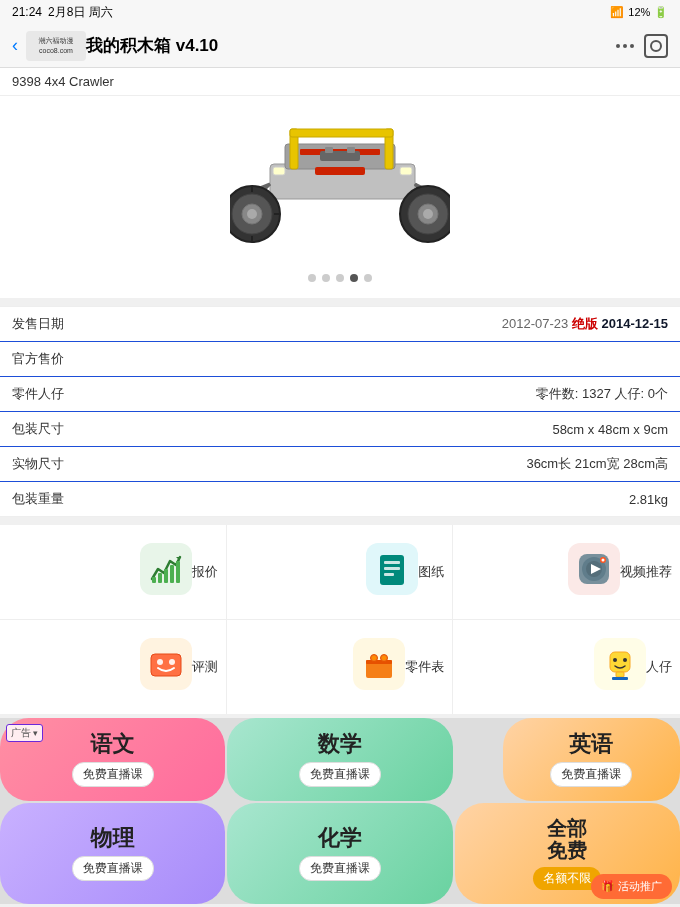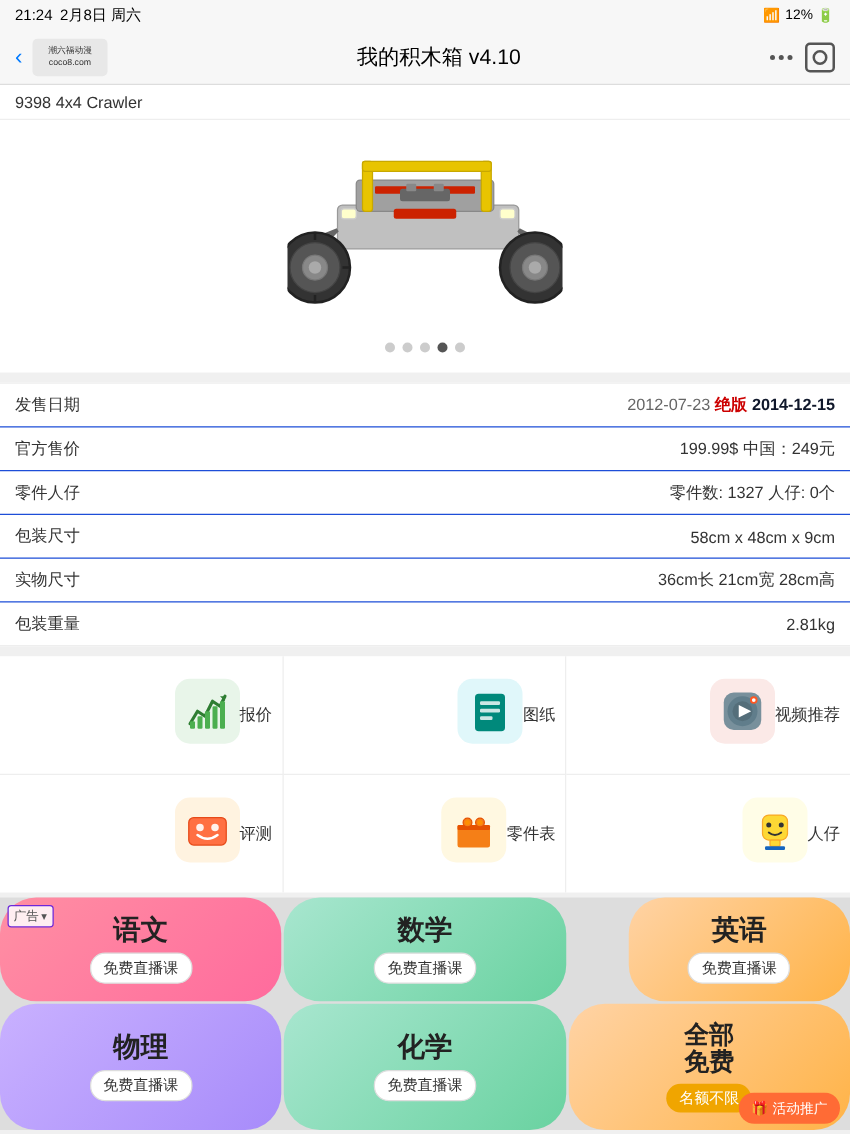--- a/index.html
+++ b/index.html
@@ -42,21 +42,21 @@
       border-radius: 4px;
       display: flex;
       align-items: center;
       justify-content: center;
       font-size: 8px;
       color: #555;
       text-align: center;
       line-height: 1.2;
       overflow: hidden;
     }
-    .nav-title { font-size: 17px; font-weight: 400; color: #000; text-align: center; flex: 1; }
+    .nav-title { font-size: 17px; font-weight: 700; color: #000; text-align: left; flex: 1; }
     .nav-right { display: flex; align-items: center; gap: 10px; }
 
     
     .product-title-bar {
       background: #fff;
       padding: 6px 12px;
       font-size: 13px;
       color: #333;
       border-bottom: 1px solid #eee;
     }
@@ -345,21 +345,20 @@
 
 <div class="info-table">
   <div class="info-row">
     <span class="info-label">发售日期</span>
     <span class="info-value">
       <span class="date-normal">2012-07-23</span>&nbsp;<span class="discontinued">绝版</span>&nbsp;<span class="date-disc">2014-12-15</span>
     </span>
   </div>
   <div class="info-row">
     <span class="info-label">官方售价</span>
-    <span class="info-value">199.99$ 中国：249元</span>
   </div>
   <div class="info-row">
     <span class="info-label">零件人仔</span>
     <span class="info-value">零件数: 1327 人仔: 0个</span>
   </div>
   <div class="info-row">
     <span class="info-label">包装尺寸</span>
     <span class="info-value">58cm x 48cm x 9cm</span>
   </div>
   <div class="info-row">

